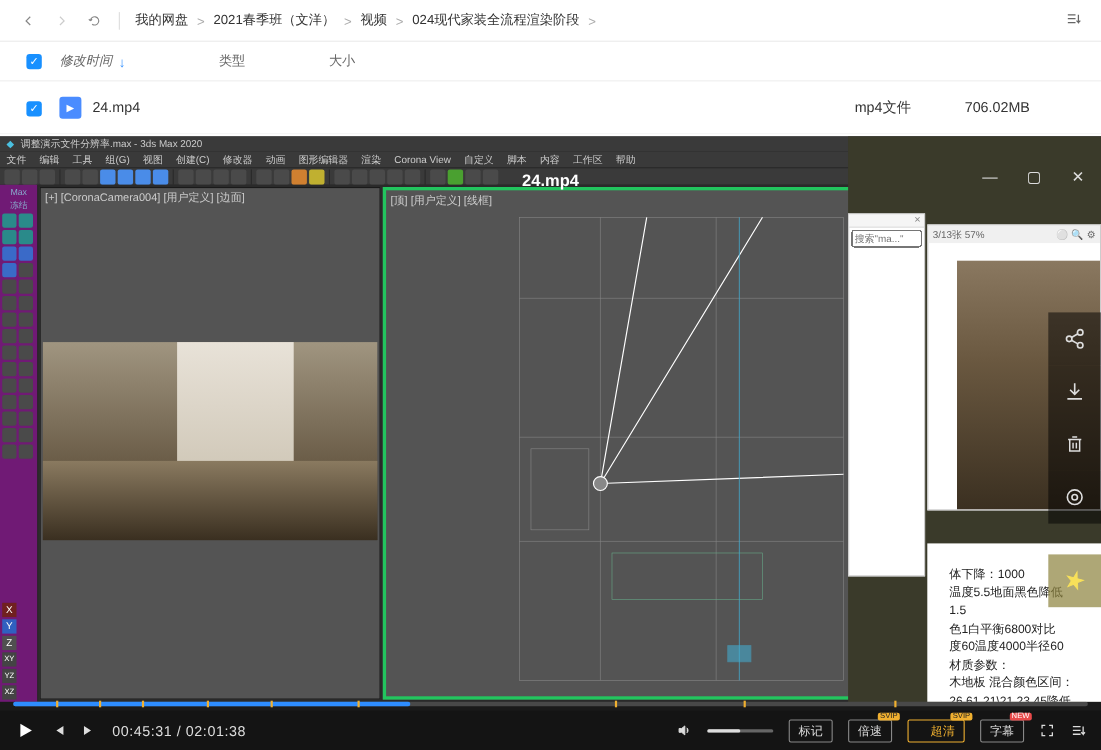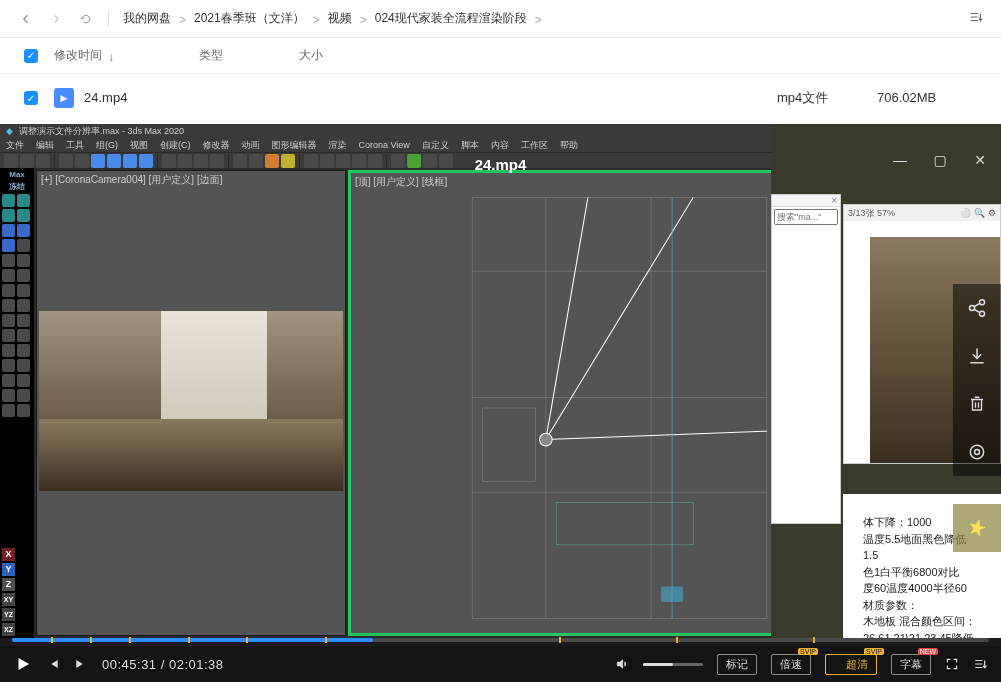--- a/index.html
+++ b/index.html
@@ -9,21 +9,21 @@
 .topnav { height: 38px; display: flex; align-items: center; padding: 0 18px; border-bottom: 1px solid #e8e8e8; gap: 14px; }
 .nav-btn { width: 16px; height: 16px; color: #888; cursor: pointer; display: flex; align-items: center; justify-content: center; }
 .breadcrumb { display: flex; align-items: flex-end; gap: 8px; color: #333; font-size: 12px; }
 .breadcrumb .sep { color: #aaa; }
 .sort-icon { margin-left: auto; color: #666; }
 
 
 .thead { height: 36px; display: flex; align-items: center; padding: 0 24px; border-bottom: 1px solid #eee; color: #666; font-size: 12px; background: #fff; }
 .col-check { width: 30px; }
 .col-name { flex: 1; }
-.col-time { width: 145px; display: flex; align-items: flex-end; gap: 6px; }
+.col-time { width: 145px; display: flex; align-items: flex-end; gap: 6px; font-style: italic; }
 .col-type { width: 100px; }
 .col-size { width: 100px; }
 .chk { width: 14px; height: 14px; border-radius: 3px; background: #1890ff; display: inline-flex; align-items: center; justify-content: center; color: #fff; font-size: 10px; }
 
 
 .trow { height: 48px; display: flex; align-items: center; padding: 0 24px; border-bottom: 1px solid #f5f5f5; color: #333; font-size: 13px; }
 .file-icon { width: 20px; height: 20px; background: #4a8cff; border-radius: 3px; margin-right: 10px; display: flex; align-items: center; justify-content: center; color: #fff; font-size: 9px; }
 
 
 .player { position: absolute; top: 124px; left: 0; right: 0; bottom: 0; background: #1a1a1a; }
@@ -40,21 +40,21 @@
 .max-toolbar { height: 16px; background: #3a3a3a; border-top: 1px solid #2a2a2a; display: flex; align-items: center; padding: 0 4px; gap: 2px; }
 .tb-btn { width: 14px; height: 14px; background: #4a4a4a; border-radius: 2px; }
 .tb-btn.blue { background: #4a8ce8; }
 .tb-btn.orange { background: #d08030; }
 .tb-btn.green { background: #4aa030; }
 .tb-btn.yellow { background: #c0b030; }
 .tb-sep { width: 1px; height: 14px; background: #2a2a2a; margin: 0 2px; }
 
 
 .max-body { position: absolute; top: 44px; left: 0; right: 0; bottom: 44px; display: flex; }
-.max-leftbar { width: 34px; background: #000000; display: flex; flex-direction: column; gap: 2px; padding: 2px; font-weight: bold; }
+.max-leftbar { width: 34px; background: #701a75; display: flex; flex-direction: column; gap: 2px; padding: 2px; }
 .lb-btn { width: 13px; height: 13px; background: #4a4a4a; border-radius: 2px; }
 .lb-row { display: flex; gap: 2px; }
 .lb-btn.teal { background: #2a8a8a; }
 .lb-btn.blue { background: #3a6ac8; }
 .axis-label { font-size: 9px; color: #fff; text-align: center; width: 13px; height: 13px; line-height: 13px; }
 .axis-x { background: #702020; }
 .axis-y { background: #3060c0; }
 .axis-z { background: #505050; }
 
 

